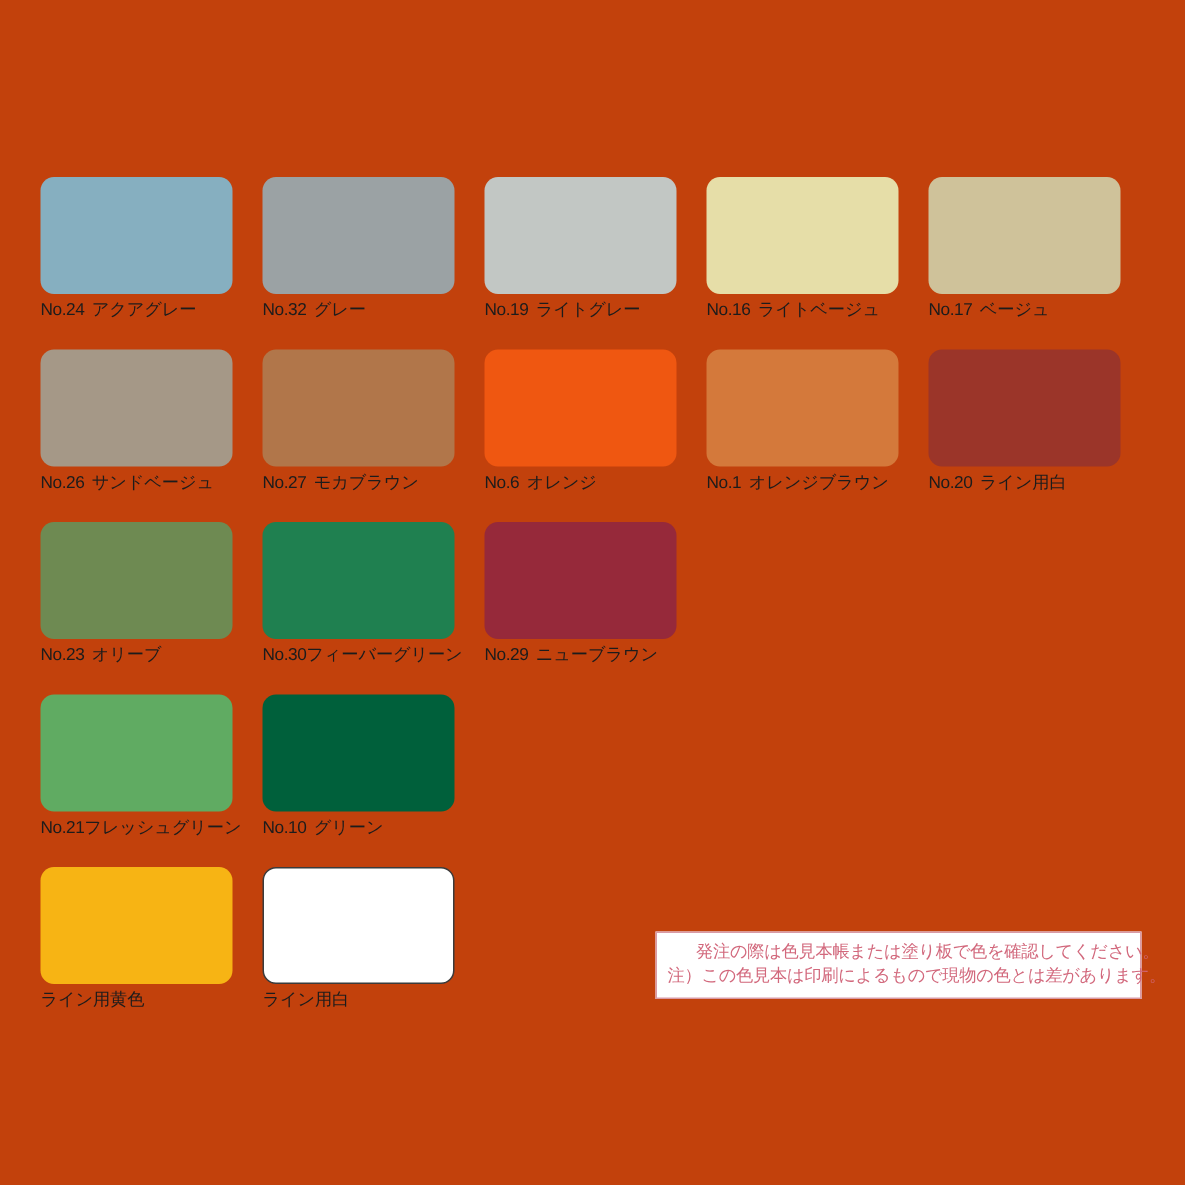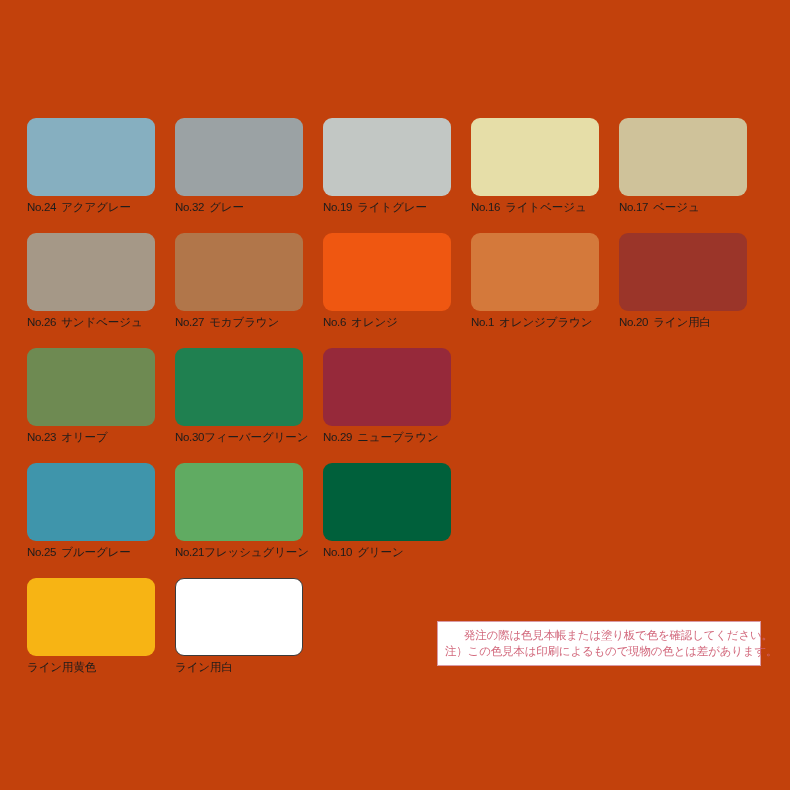--- a/index.html
+++ b/index.html
@@ -140,24 +140,20 @@
           <div class="chip" style="background: rgb(31, 128, 80);"></div>
           <div class="chip-label"><span class="code">No.30</span><span class="gap tight"></span><span class="name">フィーバーグリーン</span></div>
         </div>
         <div class="swatch-cell">
           <div class="chip" style="background: rgb(150, 41, 58);"></div>
           <div class="chip-label"><span class="code">No.29</span><span class="gap"></span><span class="name">ニューブラウン</span></div>
         </div>
       </div>
       <div class="swatch-row">
         <div class="swatch-cell">
-          <div class="chip" style="background: rgb(63, 149, 171);"></div>
-          <div class="chip-label"><span class="code">No.25</span><span class="gap"></span><span class="name">ブルーグレー</span></div>
-        </div>
-        <div class="swatch-cell">
           <div class="chip" style="background: rgb(96, 171, 98);"></div>
           <div class="chip-label"><span class="code">No.21</span><span class="gap tight"></span><span class="name">フレッシュグリーン</span></div>
         </div>
         <div class="swatch-cell">
           <div class="chip" style="background: rgb(0, 96, 59);"></div>
           <div class="chip-label"><span class="code">No.10</span><span class="gap"></span><span class="name">グリーン</span></div>
         </div>
         <div class="swatch-cell empty"></div>
       </div>
       <div class="swatch-row">

